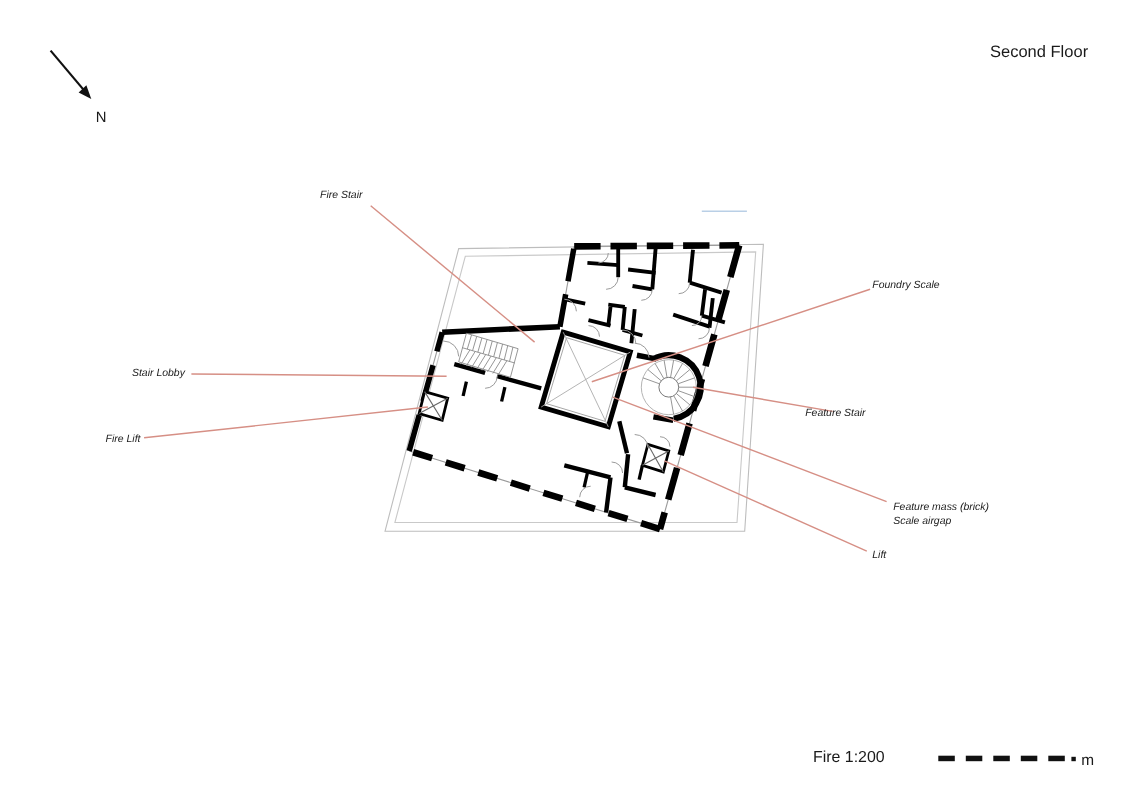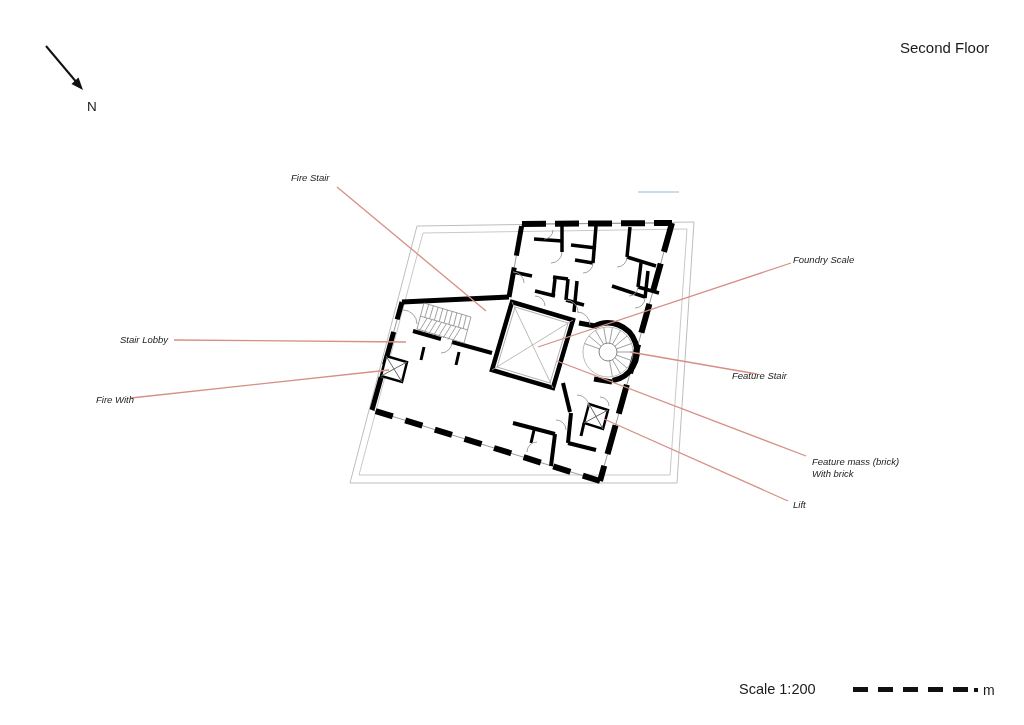--- a/index.html
+++ b/index.html
@@ -185,24 +185,24 @@
     <rect x="953" y="687" width="15" height="5"></rect>
     <rect x="974" y="688" width="4" height="4"></rect>
   </g>
 </svg>
 
   <div class="title">Second Floor</div>
   <div class="north-label">N</div>
 
   <div class="ann" style="left:291px;top:172px">Fire Stair</div>
   <div class="ann" style="left:120px;top:334px">Stair Lobby</div>
-  <div class="ann" style="left:96px;top:394px">Fire With</div>
+  <div class="ann" style="left:96px;top:394px">Fire Lift</div>
   <div class="ann" style="left:793px;top:254px">Foundry Scale</div>
   <div class="ann" style="left:732px;top:370px">Feature Stair</div>
   <div class="ann" style="left:812px;top:456px">
     <div>Feature mass (brick)</div>
-    <div>With brick</div>
+    <div>Scale airgap</div>
   </div>
   <div class="ann" style="left:793px;top:499px">Lift</div>
 
-  <div class="scale-label">Scale 1:200</div>
+  <div class="scale-label">Fire 1:200</div>
   <div class="scale-unit">m</div>
 </div>
 
 </body></html>

